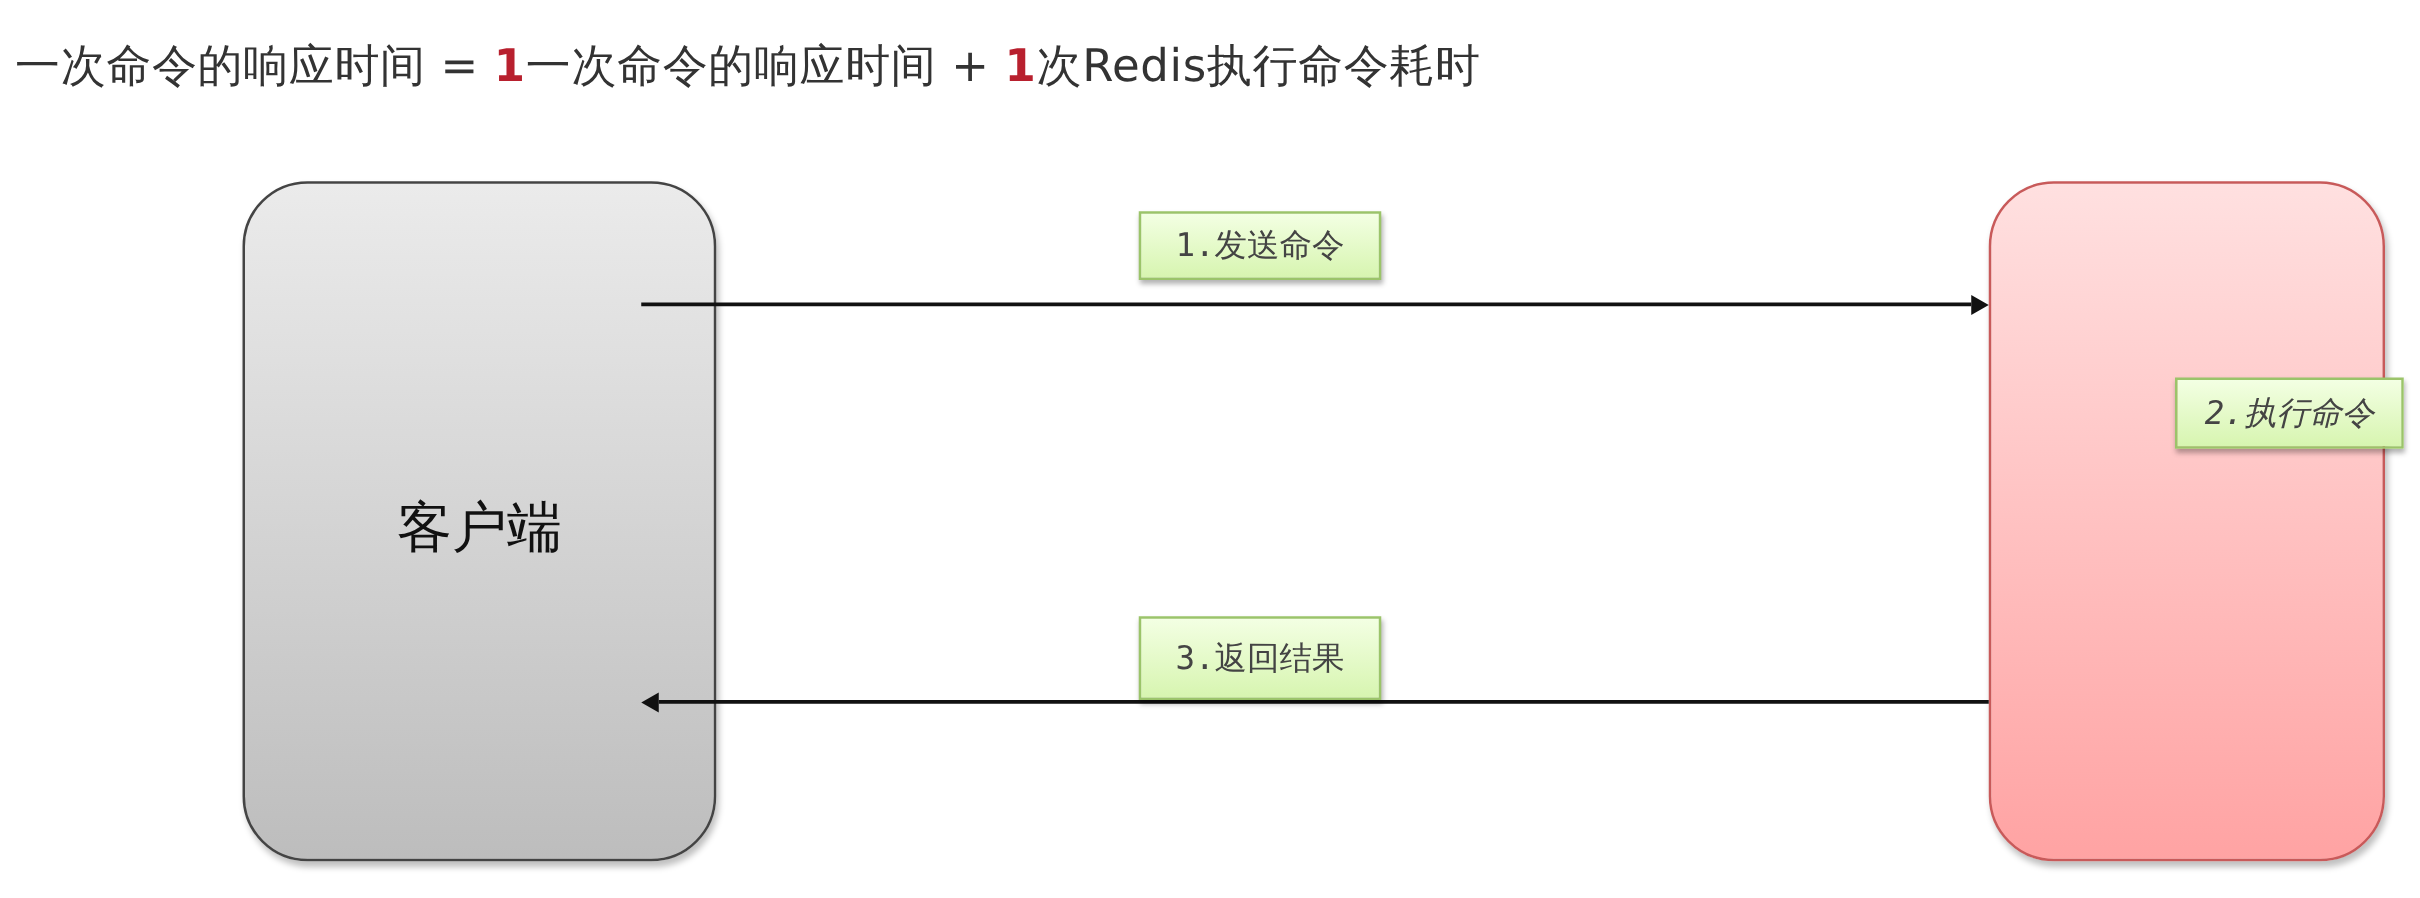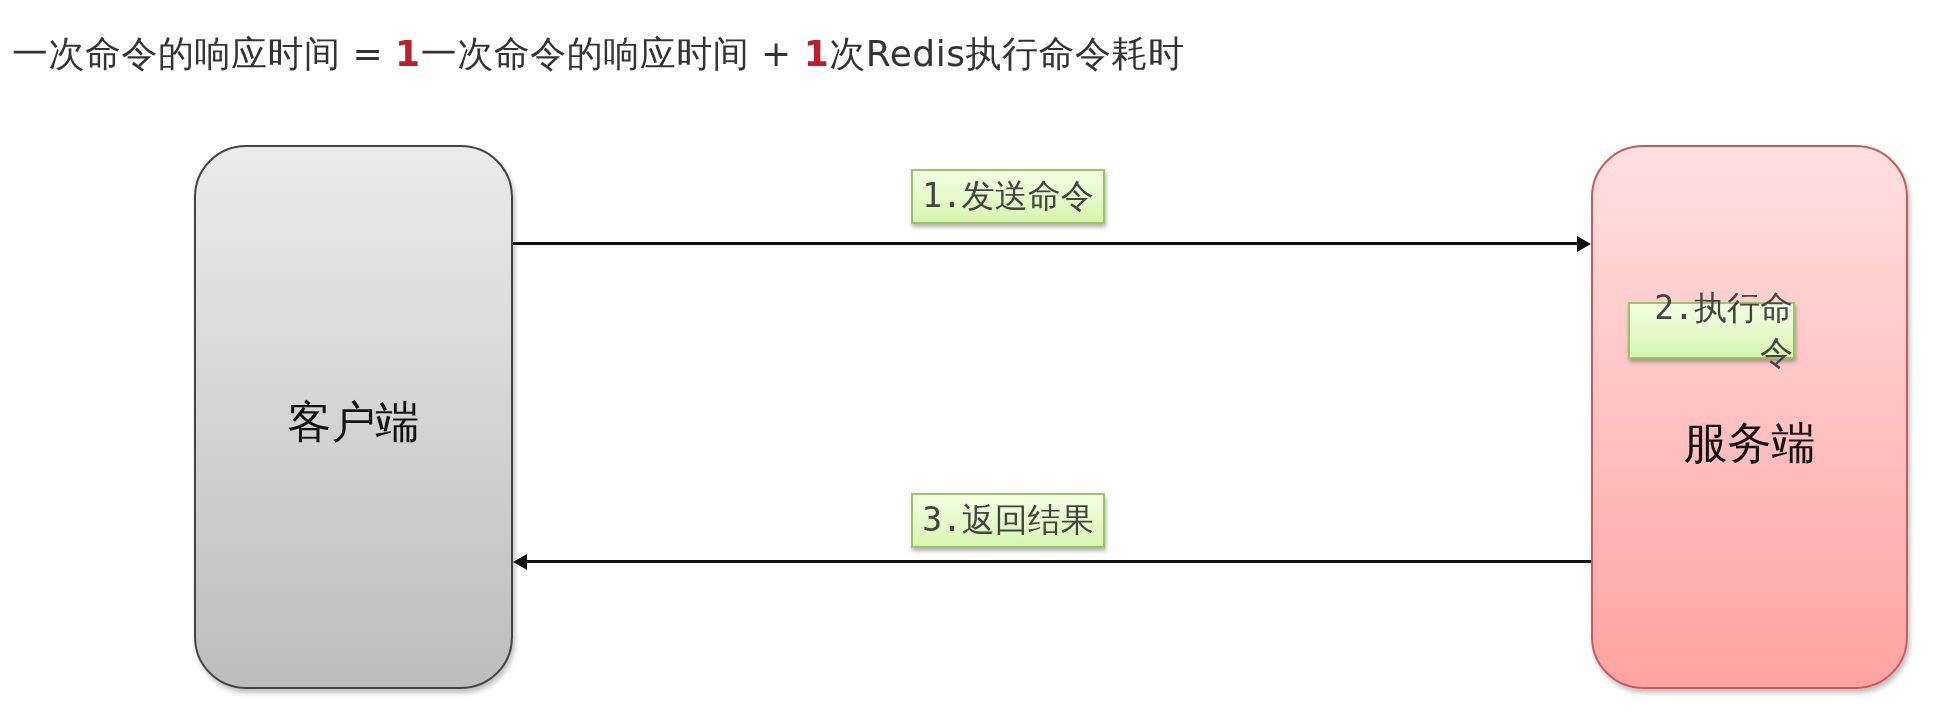--- a/index.html
+++ b/index.html
@@ -1,51 +1,50 @@
 <!DOCTYPE html>
 <html><head>
 <meta charset="utf-8">
 <style>
   html, body { margin:0; padding:0; }
   body { width:1936px; height:718px; background:#ffffff; position:relative; overflow:hidden;
          font-family:"DejaVu Sans","Liberation Sans",sans-serif; color:#333; }
   .title { position:absolute; left:12px; top:30px; font-size:36px; line-height:48px; color:#333; white-space:nowrap; letter-spacing:0.5px; }
   .title .hl { color:#b8202e; font-weight:bold; }
   .box { position:absolute; border-radius:52px; box-sizing:border-box; box-shadow:2px 4px 5px rgba(0,0,0,0.25); }
-  .client { left:194px; top:145px; width:319px; height:544px; border:2px solid #444;
+  .client { left:194px; top:145px; width:379px; height:544px; border:2px solid #444;
             background:linear-gradient(to bottom,#ebebeb 0%,#bdbdbd 100%); }
   .server { left:1591px; top:145px; width:317px; height:544px; border:2px solid #c85a5a;
             background:linear-gradient(to bottom,#ffe0e0 0%,#ffa3a3 100%); }
   .client-label { position:absolute; left:0; right:0; top:246px; text-align:center; font-size:44px; color:#111; }
   .server-name { position:absolute; left:0; right:0; top:222px; text-align:center; font-size:40px; line-height:48px; color:#111;
                  font-family:"DejaVu Sans Mono","Liberation Mono",monospace; letter-spacing:2px; }
   .server-sub { position:absolute; left:0; right:0; top:270px; text-align:center; font-size:44px; line-height:52px; color:#111; }
   .tag { position:absolute; box-sizing:border-box; border:2px solid #9bc46a; background:linear-gradient(to bottom,#f3ffe3,#d7f5b0);
-         box-shadow:1px 3px 4px rgba(0,0,0,0.3); color:#444; font-size:33px; text-align:right;
+         box-shadow:1px 3px 4px rgba(0,0,0,0.3); color:#444; font-size:26px; text-align:right;
          font-family:"DejaVu Sans Mono","Liberation Mono",monospace; display:flex; align-items:center; justify-content:center; }
   .arrow { position:absolute; height:3px; background:#111; }
   .head-r { position:absolute; width:0; height:0; border-top:8px solid transparent; border-bottom:8px solid transparent; border-left:14px solid #111; }
   .head-l { position:absolute; width:0; height:0; border-top:8px solid transparent; border-bottom:8px solid transparent; border-right:14px solid #111; }
 </style>
 </head>
 <body>
 
 <div class="title">
   <span>一次命令的响应时间 = </span><span class="hl">1</span><span>一次命令的响应时间 + </span><span class="hl">1</span><span>次Redis执行命令耗时</span>
 </div>
 
 <div class="box client">
   <div class="client-label">客户端</div>
 </div>
 
 <div class="box server">
-  <div class="server-sub">服务端</div>
 </div>
 
 <div class="arrow" style="left:513px; top:242px; width:1064px;"></div>
 <div class="head-r" style="left:1577px; top:236px;"></div>
 <div class="tag" style="left:911px; top:169px; width:194px; height:55px;">1.发送命令</div>
 
-<div class="tag" style="left:1628px; top:302px; width:167px; height:57px;">2.执行命令</div>
+<div class="tag" style="left:1740px; top:302px; width:183px; height:57px;font-style:italic;">2.执行命令</div>
 
 <div class="arrow" style="left:527px; top:560px; width:1064px;"></div>
 <div class="head-l" style="left:513px; top:554px;"></div>
-<div class="tag" style="left:911px; top:493px; width:194px; height:55px;">3.返回结果</div>
+<div class="tag" style="left:911px; top:493px; width:194px; height:67px;">3.返回结果</div>
 
 </body></html>

